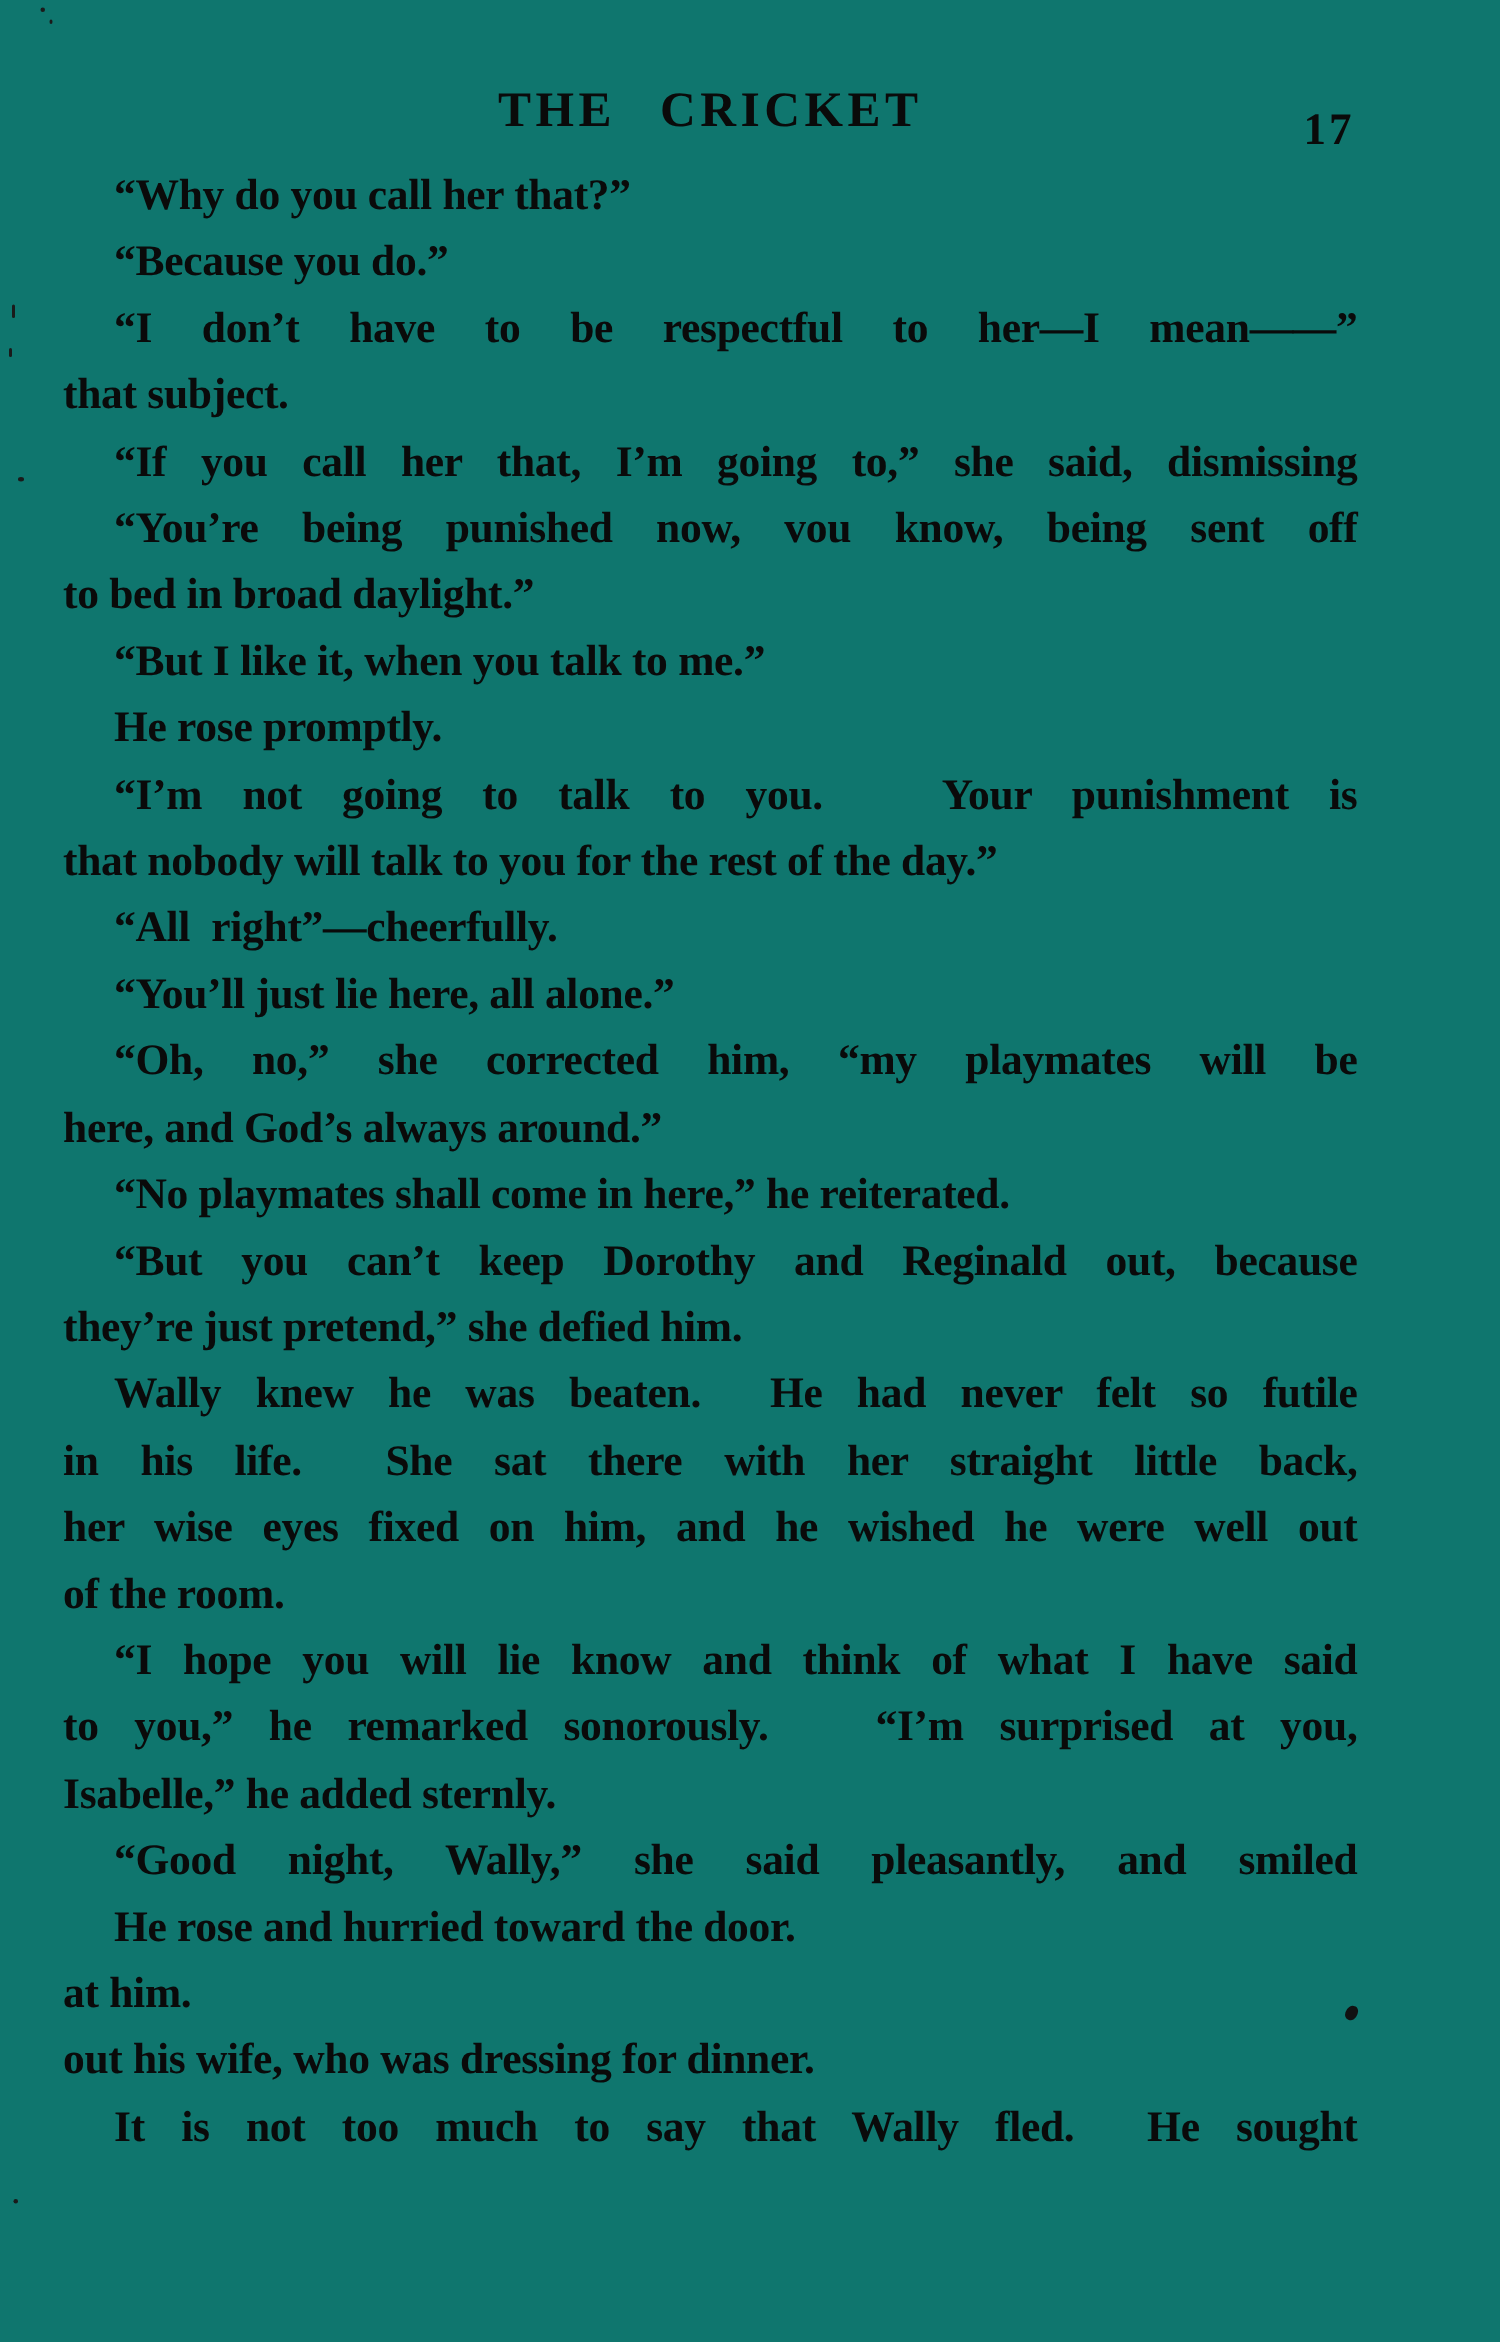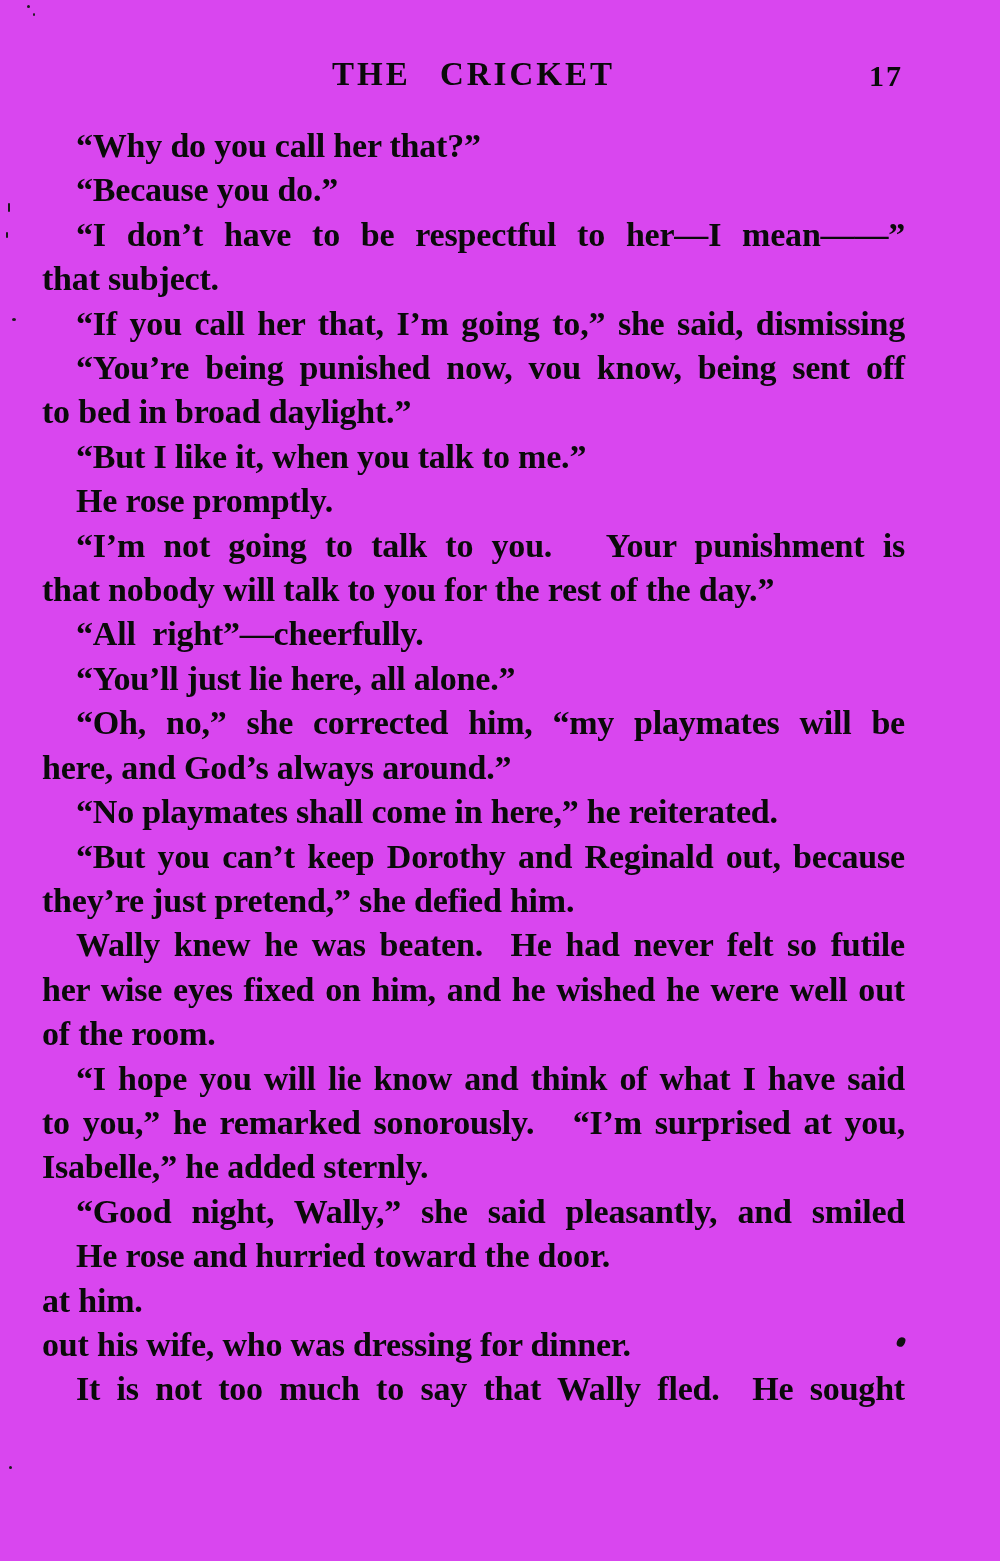--- a/index.html
+++ b/index.html
@@ -1,30 +1,30 @@
 <!DOCTYPE html>
 <html><head>
 <meta charset="utf-8">
 <style>
   html,body{margin:0;padding:0;background:#e8e8e8;}
   .page{
-    position:relative;width:1000px;height:1561px;background:#d946ef;
+    position:relative;width:1000px;height:1561px;background:#0f766e;
     font-family:"Liberation Serif","DejaVu Serif",serif;
     color:#0a0a0a;font-weight:700;overflow:hidden;
     -webkit-font-smoothing:antialiased;
   }
   .header{position:absolute;left:42px;top:56px;width:863px;height:46px;}
   .running-title{
     position:absolute;left:0;right:0;text-align:center;
     font-size:33px;letter-spacing:3px;word-spacing:18px;
   }
-  .page-number{position:absolute;right:2px;top:3px;font-size:30px;letter-spacing:2px;}
+  .page-number{position:absolute;right:2px;top:14px;font-size:30px;letter-spacing:2px;}
   .body-text{
-    position:absolute;left:42px;top:124px;width:863px;
-    font-size:34px;line-height:44.4px;letter-spacing:-0.2px;
+    position:absolute;left:42px;top:108px;width:863px;
+    font-size:29px;line-height:44.4px;letter-spacing:-0.2px;
   }
   .line{min-height:44.4px;}
   .line.indent{text-indent:34px;}
   .line.justify{text-align:justify;text-align-last:justify;}
   .speck{position:absolute;background:#1a1a1a;border-radius:50%;}
   .speck.s1{left:27px;top:5px;width:3px;height:3px;}
   .speck.s2{left:33px;top:13px;width:2px;height:3px;}
   .speck.s3{left:8px;top:203px;width:2px;height:9px;border-radius:1px;}
   .speck.s4{left:6px;top:232px;width:2px;height:6px;border-radius:1px;}
   .speck.s5{left:12px;top:318px;width:4px;height:3px;}
@@ -56,20 +56,21 @@
       <div class="line indent justify">“I’m not going to talk to you.&nbsp;&nbsp; Your punishment is</div>
       <div class="line">that nobody will talk to you for the rest of the day.”</div>
       <div class="line indent">“All&nbsp; right”—cheerfully.</div>
       <div class="line indent">“You’ll just lie here, all alone.”</div>
       <div class="line indent justify">“Oh, no,” she corrected him, “my playmates will be</div>
       <div class="line">here, and God’s always around.”</div>
       <div class="line indent">“No playmates shall come in here,” he reiterated.</div>
       <div class="line indent justify">“But you can’t keep Dorothy and Reginald out, because</div>
       <div class="line">they’re just pretend,” she defied him.</div>
       <div class="line indent justify">Wally knew he was beaten.&nbsp; He had never felt so futile</div>
+      <div class="line justify">in his life.&nbsp; She sat there with her straight little back,</div>
       <div class="line justify">her wise eyes fixed on him, and he wished he were well out</div>
       <div class="line">of the room.</div>
       <div class="line indent justify">“I hope you will lie know and think of what I have said</div>
       <div class="line justify">to you,” he remarked sonorously.&nbsp;&nbsp; “I’m surprised at you,</div>
       <div class="line">Isabelle,” he added sternly.</div>
       <div class="line indent justify">“Good night, Wally,” she said pleasantly, and smiled</div>
       <div class="line indent">He rose and hurried toward the door.</div>
       <div class="line">at him.</div>
       <div class="line">out his wife, who was dressing for dinner.</div>
       <div class="line indent justify">It is not too much to say that Wally fled.&nbsp; He sought</div>

